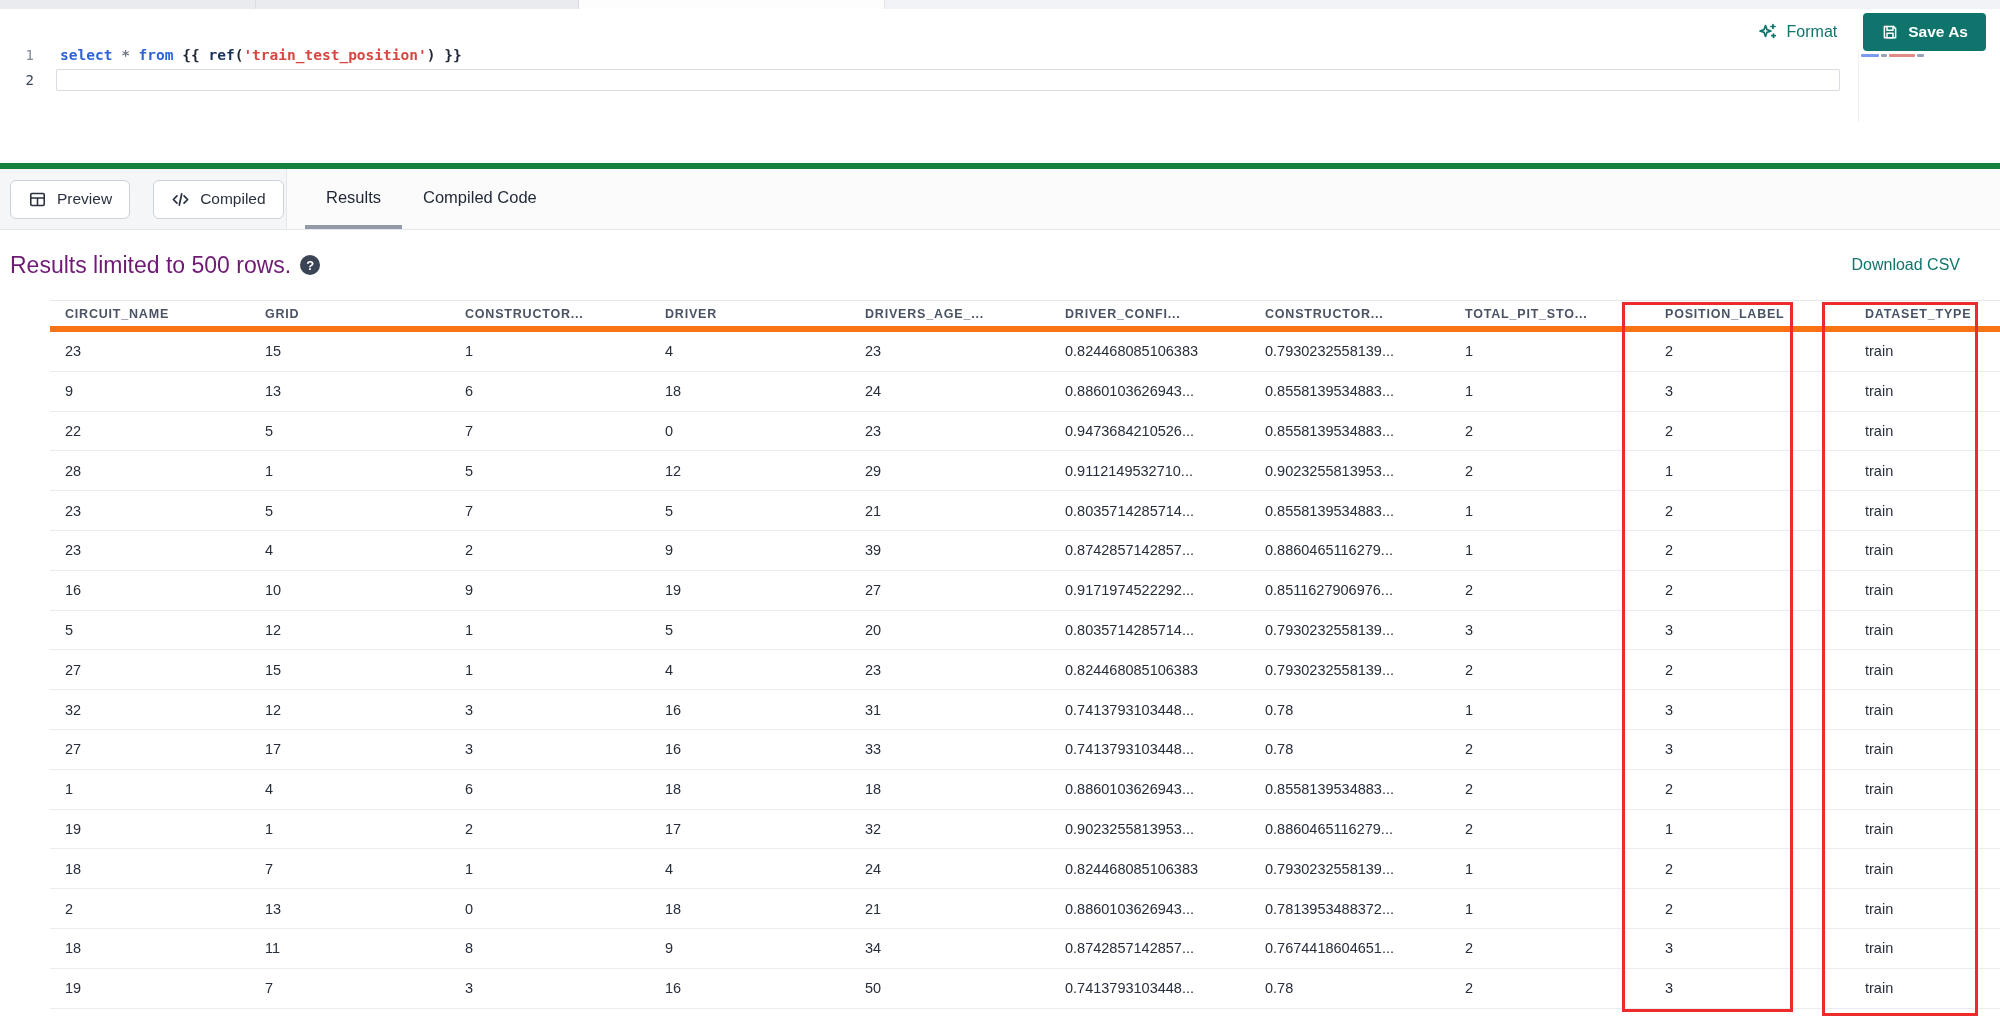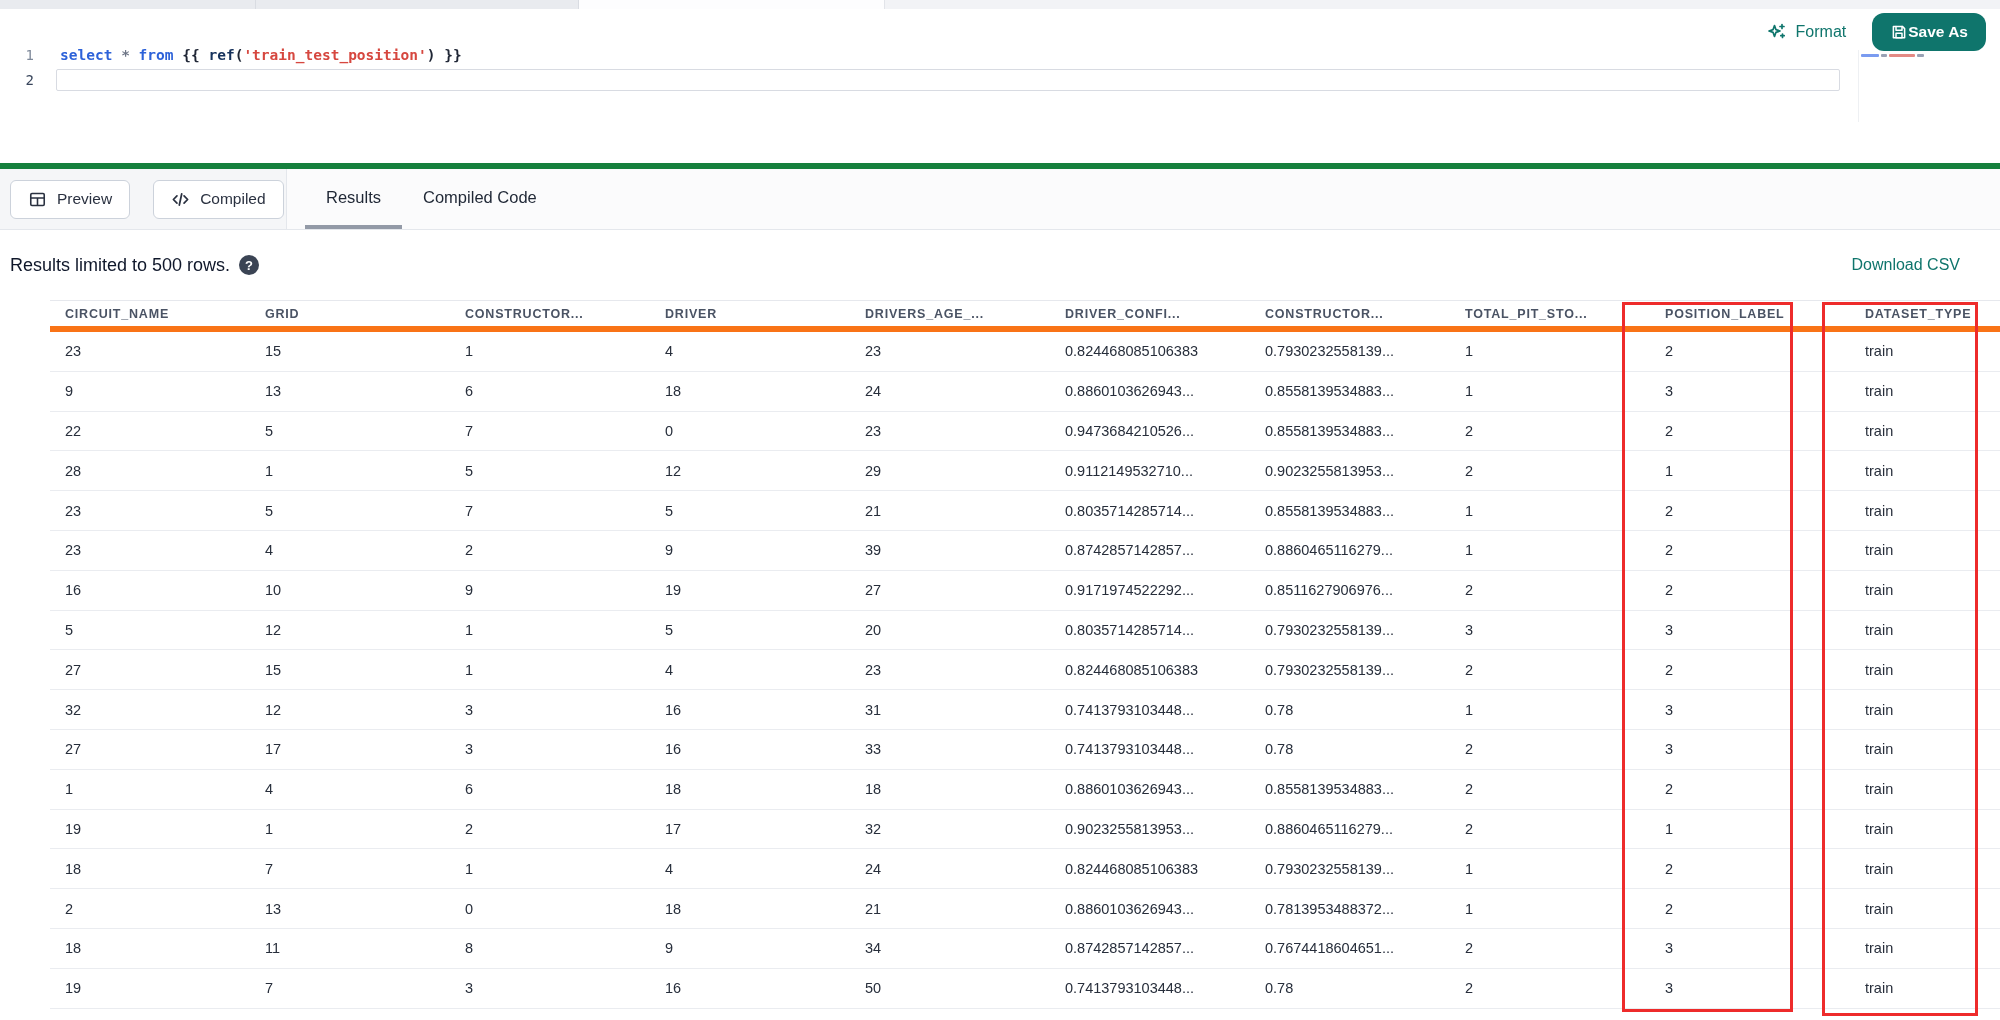--- a/index.html
+++ b/index.html
@@ -13,21 +13,21 @@
   .tabstrip { display:flex; height:9px; width:100%; }
   .tabstrip .seg1 { width:256px; background:#e9ebef; border-right:1px solid #d9dce2; }
   .tabstrip .seg2 { width:323px; background:#e9ebef; border-right:1px solid #d9dce2; }
   .tabstrip .seg3 { width:305px; background:#fdfdfe; }
   .tabstrip .seg4 { flex:1; background:#f2f3f6; border-left:1px solid #e2e4e9; }
 
   
   .editor { position:relative; height:154px; background:#fff; }
   .toolbar { position:absolute; top:4px; right:14px; display:flex; align-items:center; gap:26px; z-index:5; }
   .format-btn { display:flex; align-items:center; gap:9px; color:var(--teal); font-size:16px; cursor:pointer; background:none; border:none; font-family:inherit; }
-  .saveas-btn { display:flex; align-items:center; background:var(--teal); color:#fff; border:none; border-radius:12px; padding:10px 18px; font-size:15.5px; font-weight:700; font-family:inherit; cursor:pointer; }
+  .saveas-btn { display:flex; align-items:center; gap:9px; background:var(--teal); color:#fff; border:none; border-radius:4px; padding:10px 18px; font-size:15.5px; font-weight:700; font-family:inherit; cursor:pointer; }
 
   .code-area { position:absolute; top:33px; left:0; right:150px; font-family:"DejaVu Sans Mono", monospace; font-size:14.5px; }
   .code-line { display:flex; align-items:center; height:25px; }
   .ln { width:34px; text-align:right; font-size:14px; }
   .ln1 { color:#7f8a9b; }
   .ln2 { color:#39465c; }
   .code-content { margin-left:26px; white-space:pre;font-weight:bold; }
   .tok-keyword { color:#2d62d9; }
   .tok-operator { color:#6e7687; }
   .tok-plain { color:#1f2635; }
@@ -42,21 +42,21 @@
   
   .panel-header { position:relative; display:flex; height:67px; border-top:6px solid #15803d; border-bottom:1px solid #e4e7ec; background:#fbfbfc; }
   .btn-zone { display:flex; align-items:center; gap:23px; width:287px; padding-left:10px; background:#f5f6f8; border-right:1px solid #e4e7ec; }
   .ide-btn { display:flex; align-items:center; gap:10px; height:39px; padding:0 17px; background:#fff; border:1px solid #ccd2db; border-radius:6px; font-size:15.5px; color:#2a3140; font-family:inherit; cursor:pointer; white-space:nowrap; }
   .tabs { display:flex; margin-left:18px; height:100%; }
   .tab { display:flex; align-items:center; padding:0 21px; font-size:16.5px; color:#1f2735; border-bottom:4px solid transparent; cursor:pointer; }
   .tab.active { border-bottom-color:#939aa7; }
 
   
   .results-bar { position:relative; display:flex; align-items:center; height:70px; padding:0 40px 0 10px; background:#fff; }
-  .limit-text { font-size:18px; color:#0f172a; }
+  .limit-text { font-size:23px; color:#701a75; }
   .help-icon { display:inline-flex; align-items:center; justify-content:center; width:20px; height:20px; margin-left:9px; border-radius:50%; background:#3b4454; color:#fff; font-size:13px; font-weight:700; }
   .download-csv { margin-left:auto; color:var(--teal); font-size:16px; text-decoration:none; cursor:pointer; }
 
   
   .tgrid { padding-left:50px; }
   .hrow, .tr { display:grid; grid-template-columns:repeat(10, 200px); }
   .hrow { height:32px; border-top:1px solid #e6e8ed; border-bottom:6px solid #f97316; }
   .th { display:flex; align-items:center; padding-left:15px; font-size:12.5px; font-weight:700; letter-spacing:0.8px; color:#4a5364; white-space:nowrap; overflow:hidden; }
   .tr { height:39.8px; border-bottom:1px solid #eaecf0; }
   .td { display:flex; align-items:center; padding-left:15px; font-size:14.5px; color:#272e3b; white-space:nowrap; overflow:hidden; }

